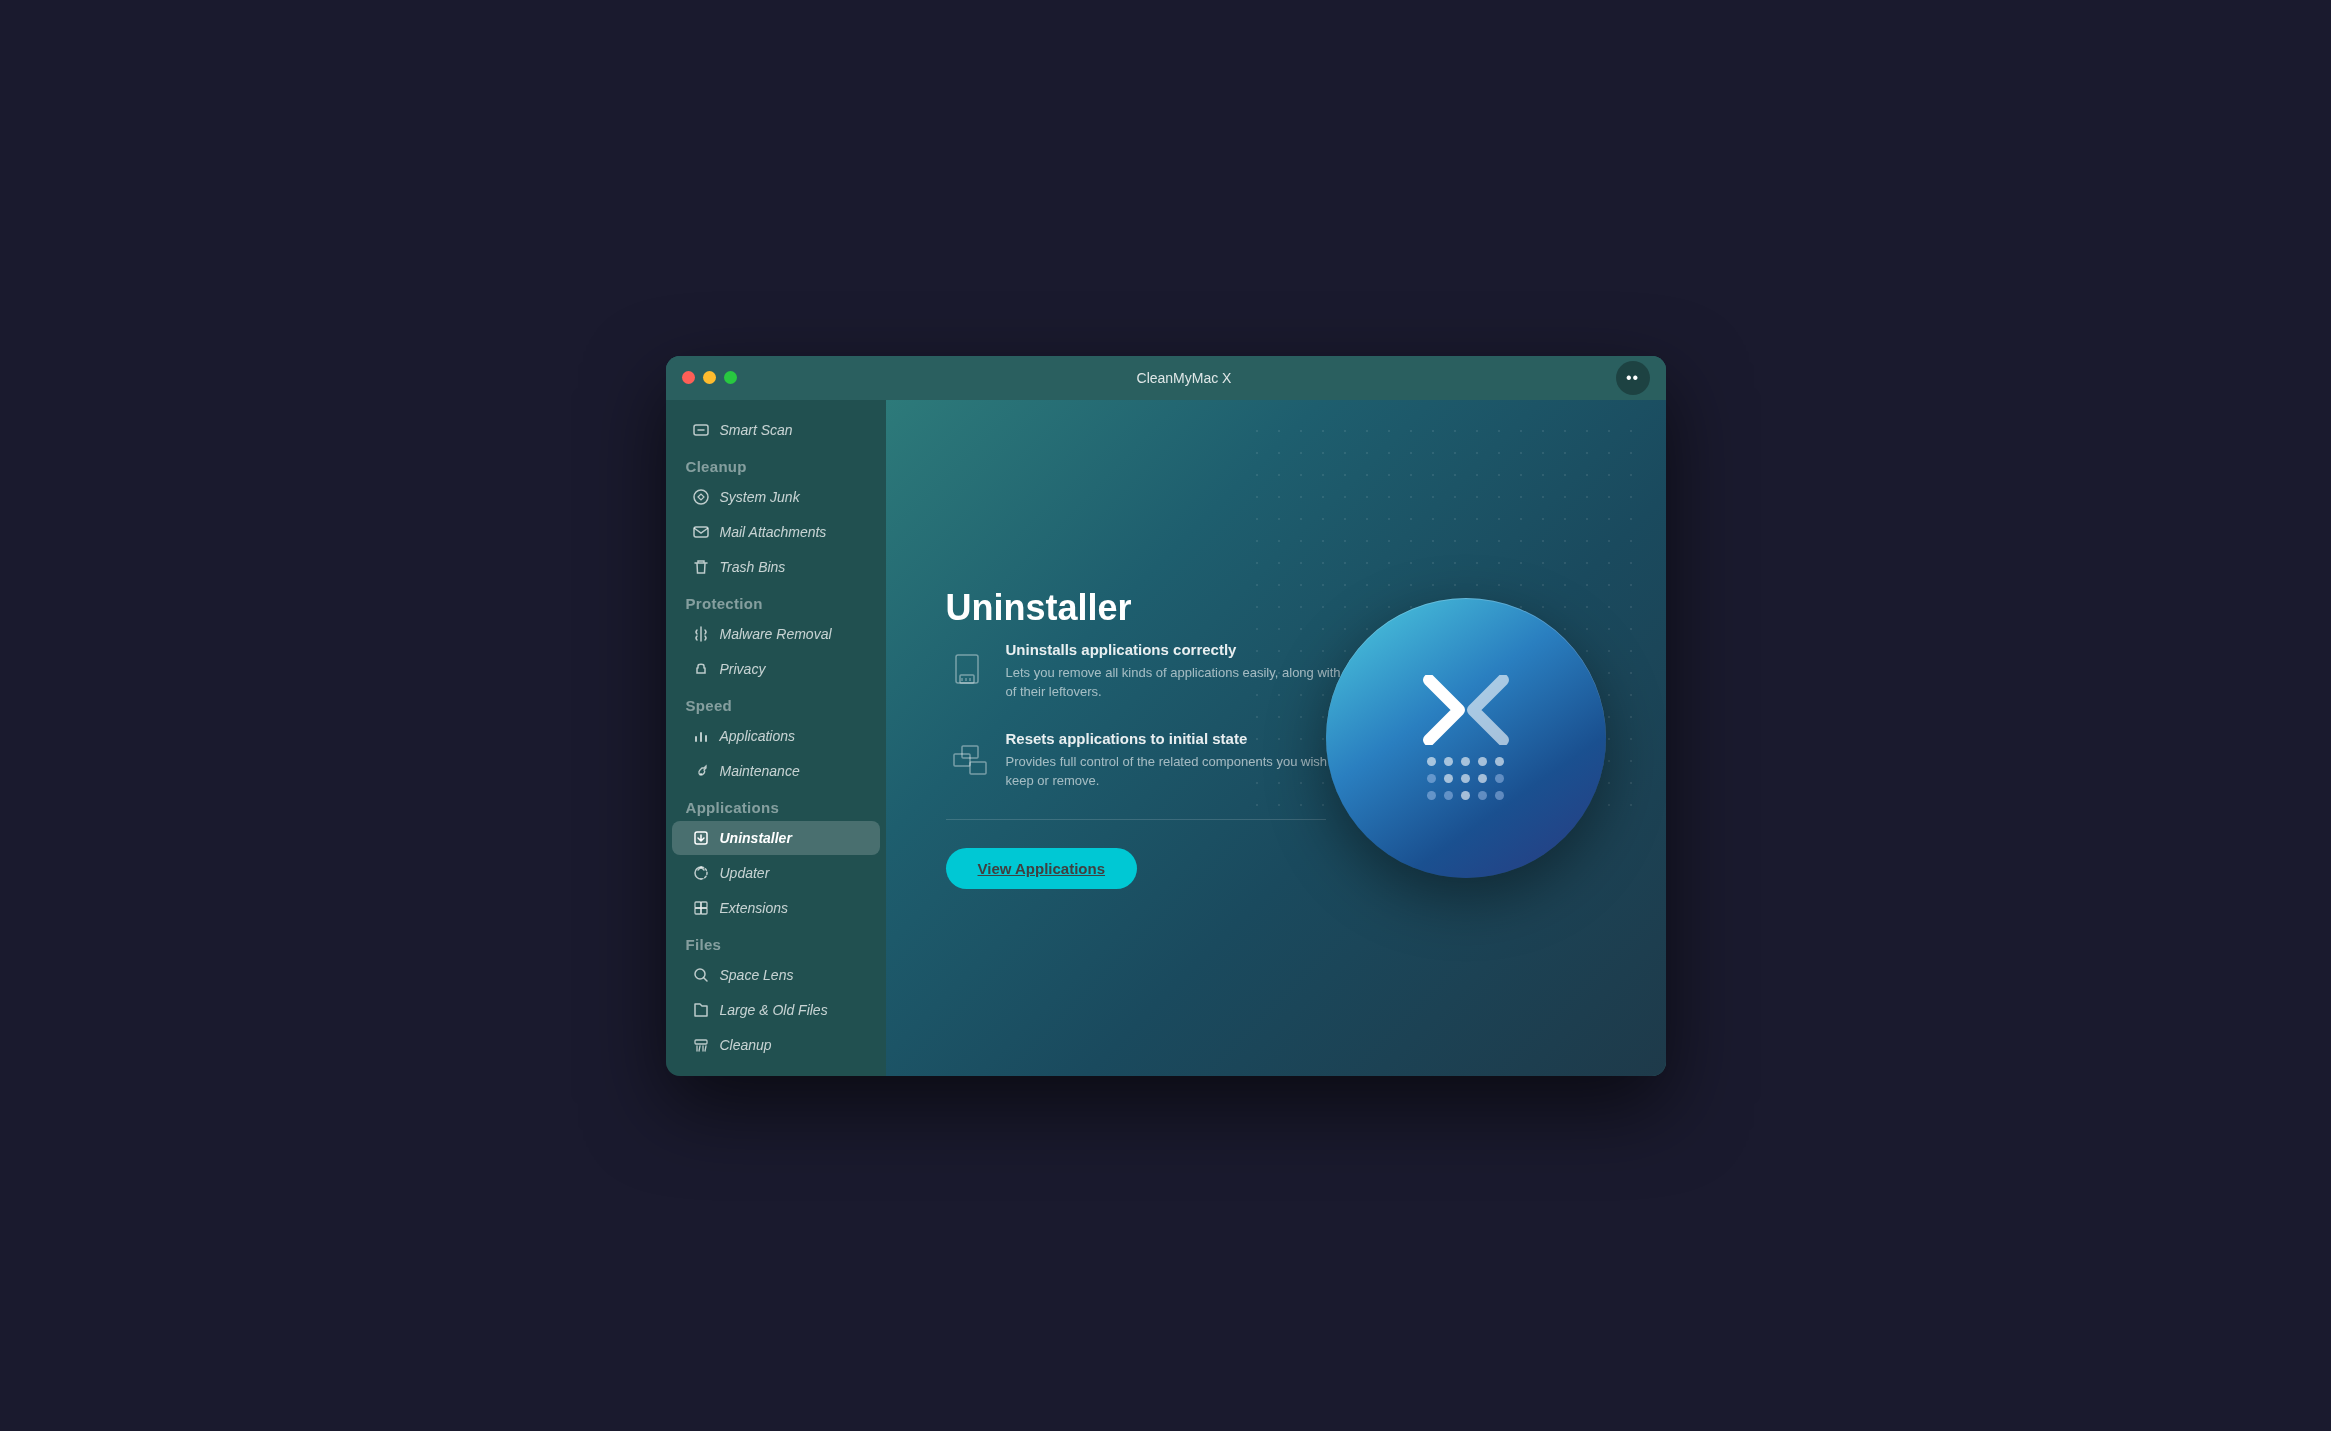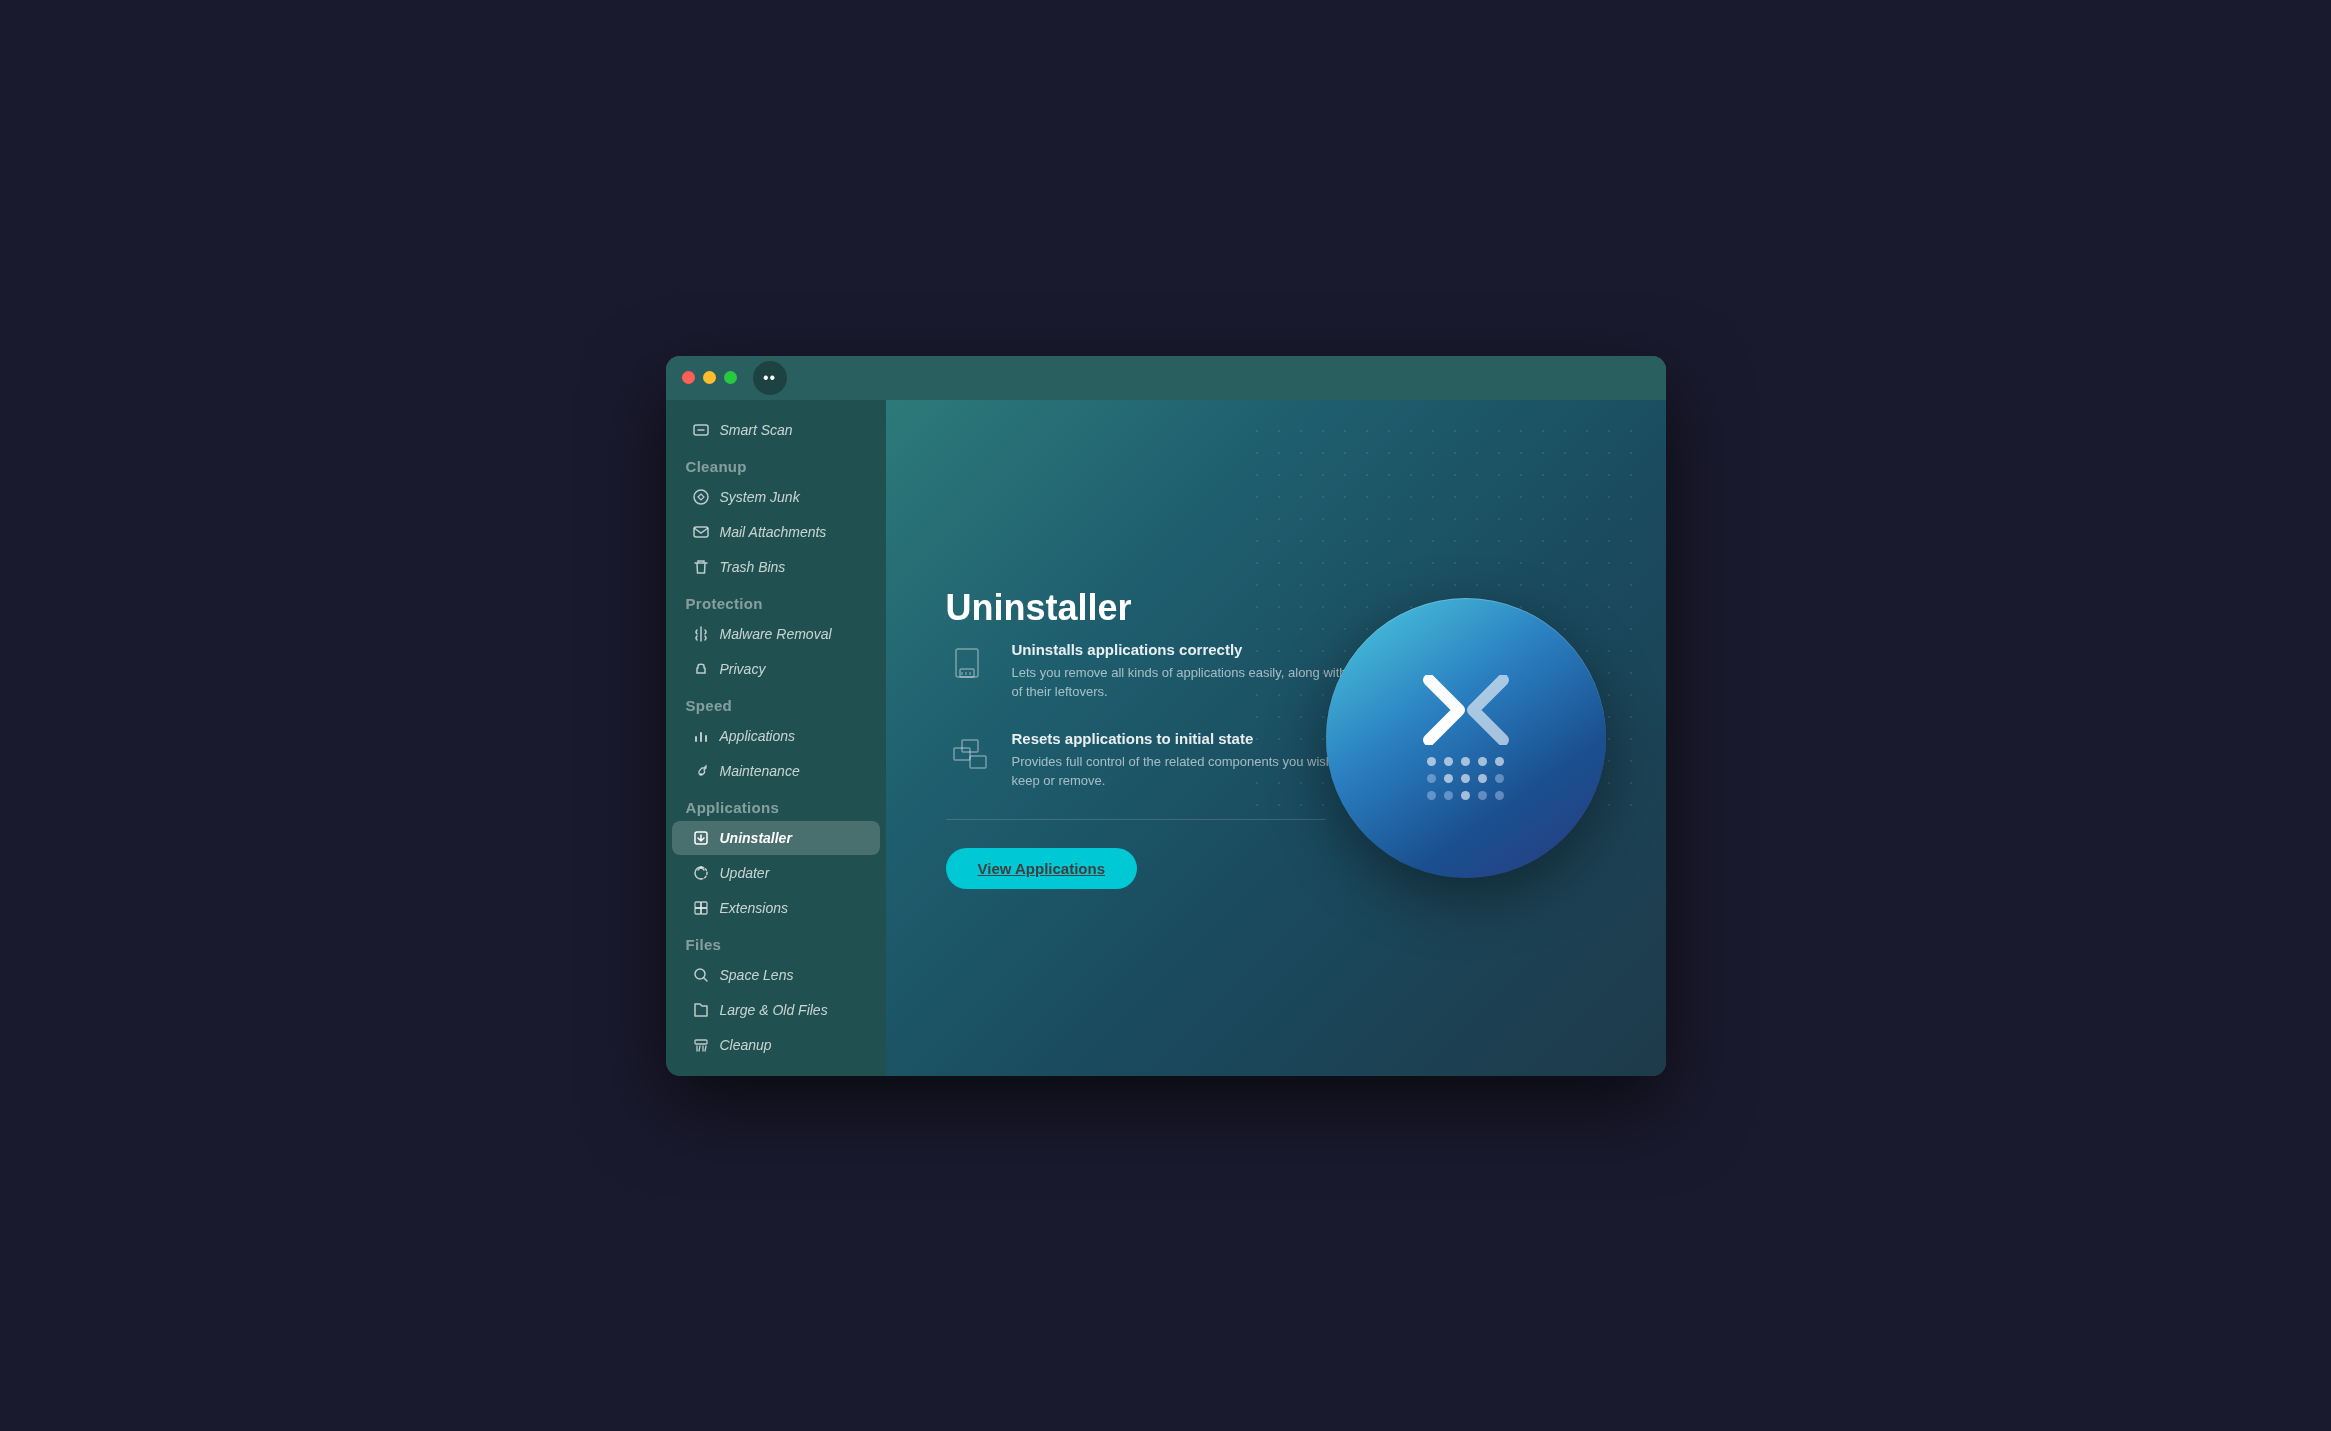--- a/index.html
+++ b/index.html
@@ -147,22 +147,22 @@
       margin-bottom: 12px;
     }
     .main-subtitle {
       font-size: 15px;
       color: rgba(255,255,255,0.75);
       margin-bottom: 36px;
       line-height: 1.5;
     }
     .feature {
       display: flex;
-      align-items: flex-start;
-      gap: 18px;
+      align-items: center;
+      gap: 12px;
       margin-bottom: 28px;
     }
     .feature-icon {
       width: 48px;
       height: 48px;
       flex-shrink: 0;
       display: flex;
       align-items: center;
       justify-content: center;
     }
@@ -246,20 +246,21 @@
 <body>
 
 <div class="window">
 
   <div class="titlebar">
     <div class="traffic-lights">
       <div class="traffic-light tl-close"></div>
       <div class="traffic-light tl-minimize"></div>
       <div class="traffic-light tl-maximize"></div>
     </div>
+    <span class="app-title">CleanMyMac X</span>
     <div class="more-btn">••</div>
   </div>
 
   <div class="content">
 
     <div class="sidebar">
 
       <div class="sidebar-item">
         <div class="sidebar-icon">
           <svg width="18" height="18" viewBox="0 0 18 18" fill="none">

